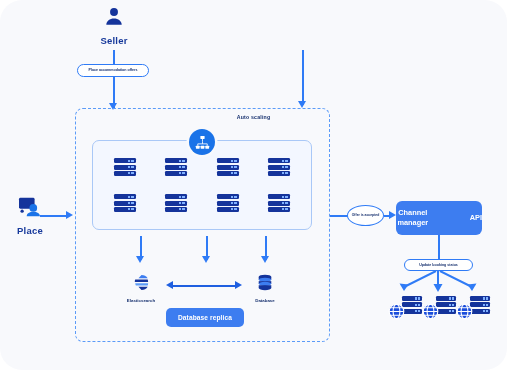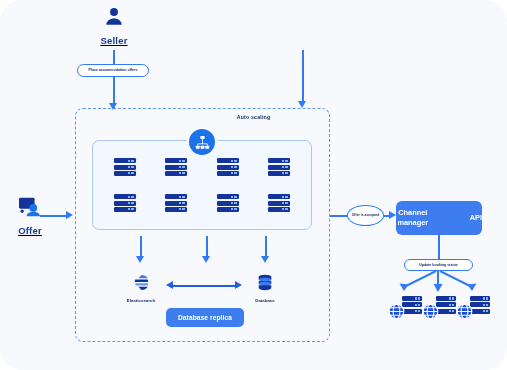--- a/index.html
+++ b/index.html
@@ -11,21 +11,21 @@
   }
   #page{
     position:relative;
     width:507px;height:370px;
     background:#f8f9fc;
     border-radius:22px;
     overflow:hidden;
   }
   .abs{position:absolute;}
   
-  .actor{position:absolute;display:flex;flex-direction:column;align-items:center;text-decoration:underline;}
+  .actor{position:absolute;display:flex;flex-direction:column;align-items:center;}
   .actor-label{
     font-size:9.5px;font-weight:bold;color:#17399b;letter-spacing:.2px;margin-top:3px;
   }
   
   .vline{position:absolute;width:2px;background:#2f7bf6;}
   .hline{position:absolute;height:2px;background:#2f7bf6;}
   .arrow-down{
     position:absolute;width:0;height:0;
     border-left:4.5px solid transparent;border-right:4.5px solid transparent;
     border-top:7px solid #2f7bf6;
@@ -150,21 +150,21 @@
 
   <div class="actor" style="left:6px;top:196px;width:48px;">
     <span>
       <svg width="24" height="22" viewBox="0 0 26 24">
         <rect x="1" y="2" width="17" height="12" rx="1.6" fill="#15349b"></rect>
         <circle cx="16.6" cy="13" r="4.2" fill="#1a73e8"></circle>
         <path d="M9.4 22c0-3 3.2-4.8 7.2-4.8s7.2 1.8 7.2 4.8z" fill="#1a73e8"></path>
         <circle cx="4.4" cy="16.6" r="1.8" fill="#15349b"></circle>
       </svg>
     </span>
-    <span class="actor-label">Offer</span>
+    <span class="actor-label">Place</span>
   </div>
   <div class="hline" style="left:40px;top:215px;width:28px;"></div>
   <div class="arrow-right" style="left:66px;top:211px;"></div>
 
   <div id="autoscale-box"></div>
   <div id="autoscale-title">Auto scaling</div>
 
   <div id="servers-panel">
     <div class="server-grid">
       <div class="rack">

